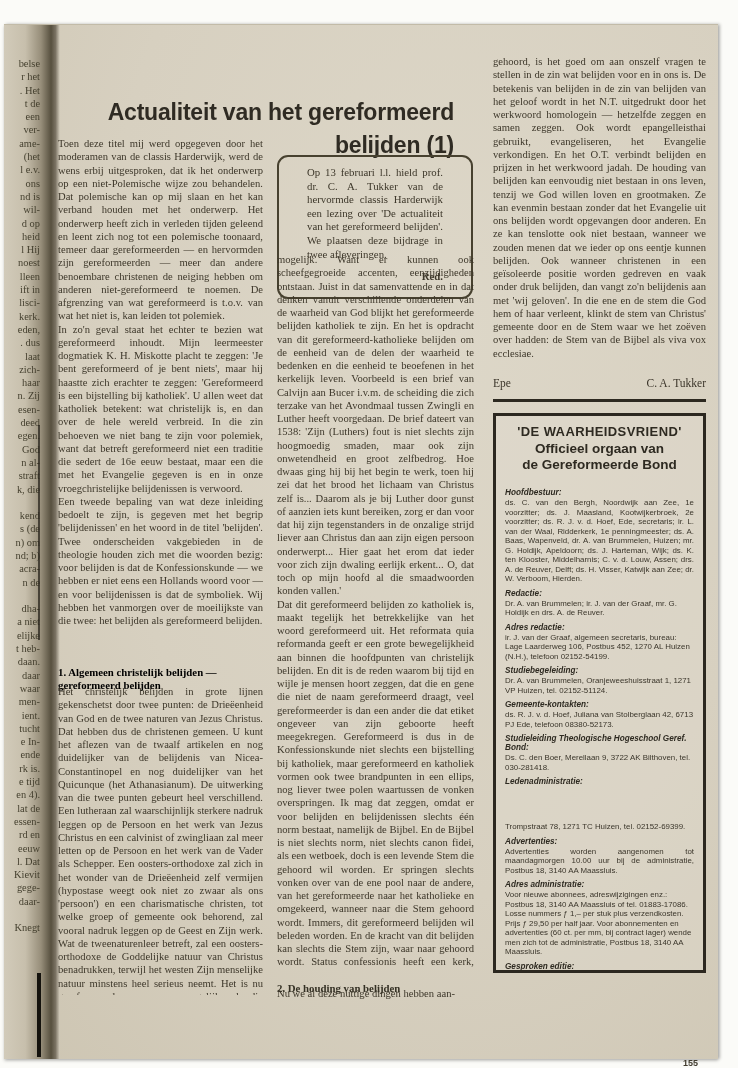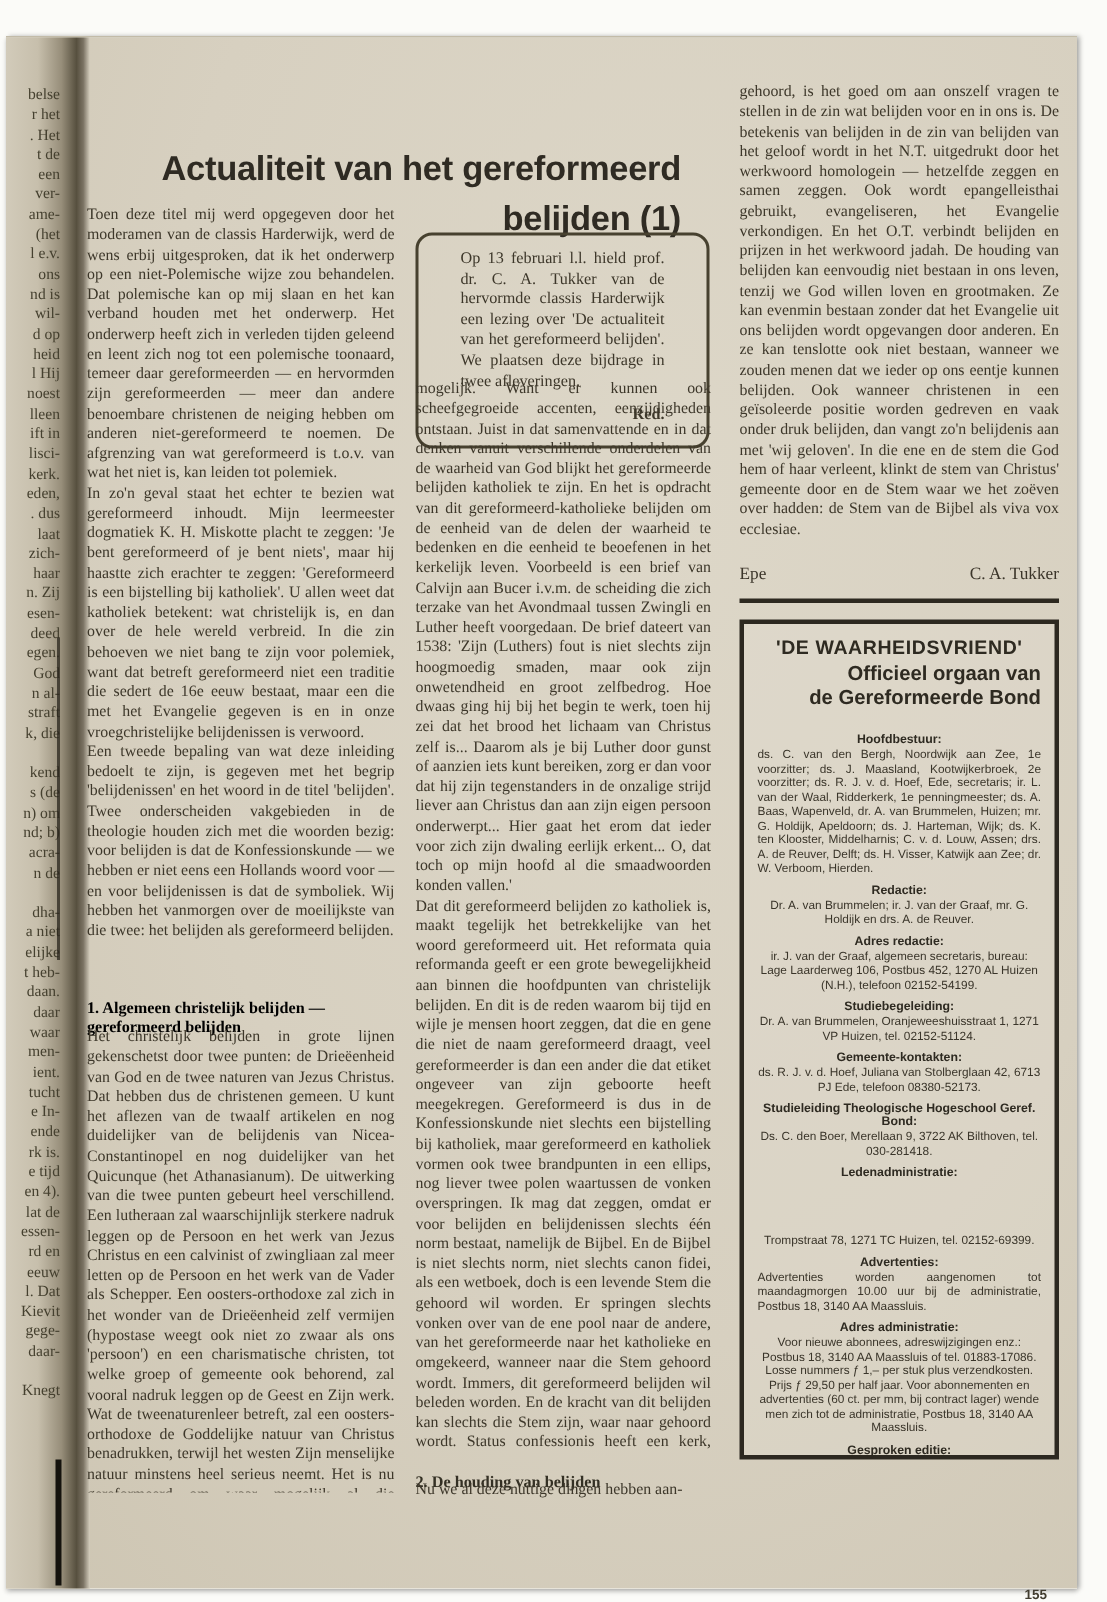--- a/index.html
+++ b/index.html
@@ -57,23 +57,23 @@
   .rule{position:absolute;left:489px;top:374px;width:213px;height:3px;background:#2d2920;}
 
   
   .infobox{
     position:absolute;left:489px;top:388px;width:213px;height:560px;box-sizing:border-box;
     border:3px solid #2c2820;padding:8px 9px;overflow:hidden;
     font-family:"Liberation Sans","DejaVu Sans",sans-serif;color:#3a352a;
     background:rgba(226,221,208,.35);
   }
   .ib-title{font-weight:bold;font-size:13px;text-align:center;letter-spacing:.4px;margin:0;color:#2e2a21;}
-  .ib-sub{font-weight:bold;font-size:13.5px;line-height:15.5px;text-align:right;white-space:pre-line;margin:2px 0 16px 0;color:#2e2a21;}
-  .ib-sec h4{margin:5px 0 1px 0;font-size:8.2px;text-align:center;color:#2e2a21;}
-  .ib-sec p{margin:0;font-size:7.9px;line-height:9.5px;text-align:center;}
+  .ib-sub{font-weight:bold;font-size:13.5px;line-height:15.5px;text-align:center;white-space:pre-line;margin:2px 0 16px 0;color:#2e2a21;}
+  .ib-sec h4{margin:5px 0 1px 0;font-size:8.2px;color:#2e2a21;font-style:italic;}
+  .ib-sec p{margin:0;font-size:7.9px;line-height:9.5px;}
   .pagenum{
     position:absolute;right:20px;top:1002px;
     font-family:"Liberation Sans","DejaVu Sans",sans-serif;font-weight:bold;font-size:9px;color:#413c2f;margin-top:31px;
   }
 </style>
 </head>
 <body>
 
 <div class="page">
   <div class="gutter"></div>

